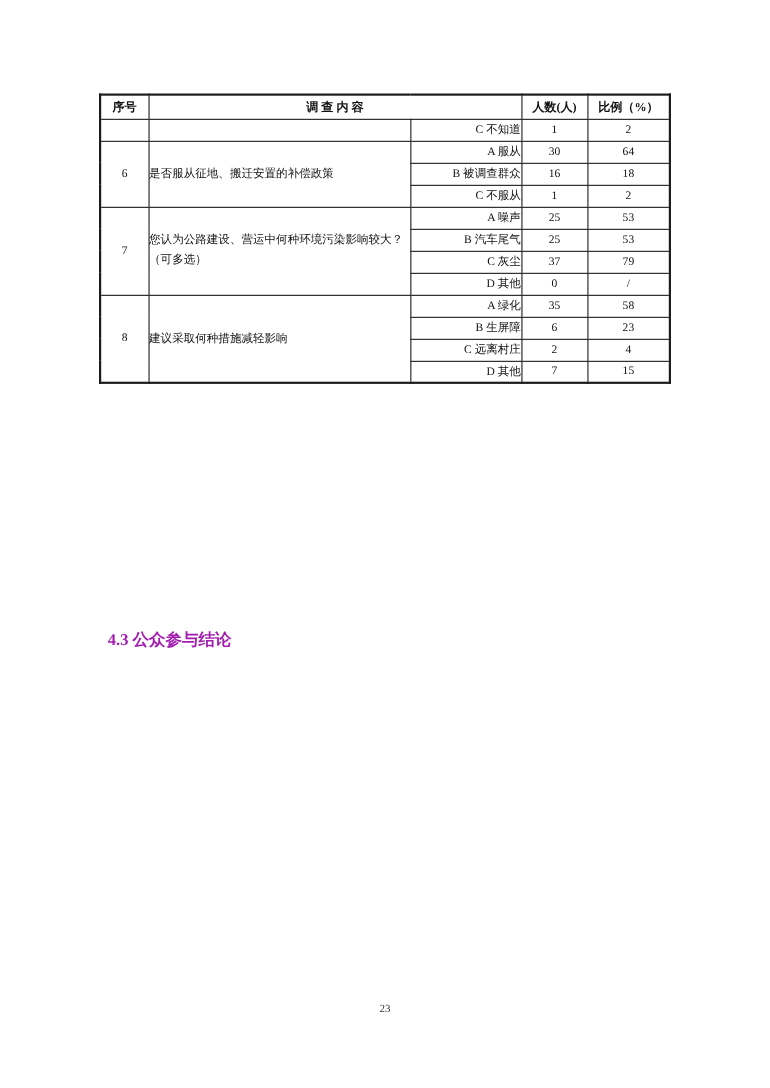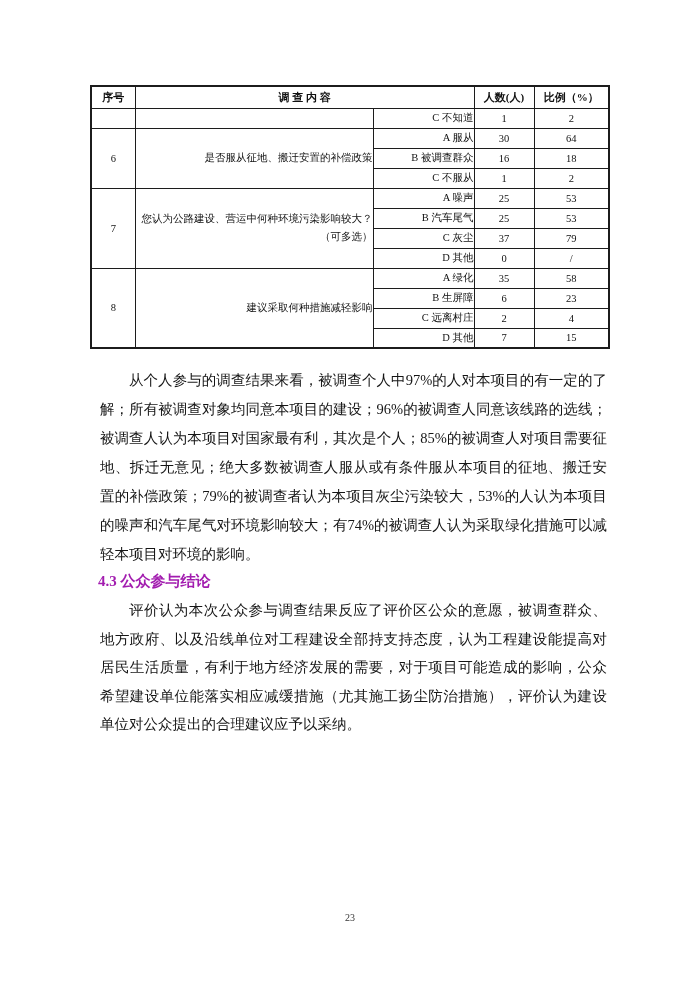--- a/index.html
+++ b/index.html
@@ -37,21 +37,21 @@
     text-align: center;
     padding: 0 2px;
   }
   table.survey td {
     height: 20px;
     font-size: 10.5px;
     padding: 0;
     vertical-align: middle;
   }
   td.seq   { text-align: center; }
-  td.q     { text-align: right; padding-left: 6px; padding-right: 3px; margin-left: 36px; }
+  td.q     { text-align: left; padding-left: 6px; padding-right: 3px; margin-left: 36px; }
   td.opt   { text-align: right; padding-left: 7px; }
   td.num   { text-align: center; }
   .qline   { display: block; white-space: nowrap; line-height: 1.7; }
 
   
   .para {
     position: absolute;
     left: 100px;
     width: 507px;
     font-size: 14.5px;
@@ -171,21 +171,19 @@
         <td class="num">4</td>
       </tr>
       <tr>
         <td class="opt">D 其他</td>
         <td class="num">7</td>
         <td class="num">15</td>
       </tr>
     </tbody>
   </table>
 
-  <p class="para para-1">从个人参与的调查结果来看，被调查个人中97%的人对本项目的有一定的了解；所有被调查对象均同意本项目的建设；96%的被调查人同意该线路的选线；被调查人认为本项目对国家最有利，其次是个人；85%的被调查人对项目需要征地、拆迁无意见；绝大多数被调查人服从或有条件服从本项目的征地、搬迁安置的补偿政策；79%的被调查者认为本项目灰尘污染较大，53%的人认为本项目的噪声和汽车尾气对环境影响较大；有74%的被调查人认为采取绿化措施可以减轻本项目对环境的影响。</p>
 
   <h2 class="section-heading">4.3 公众参与结论</h2>
 
-  <p class="para para-2">评价认为本次公众参与调查结果反应了评价区公众的意愿，被调查群众、地方政府、以及沿线单位对工程建设全部持支持态度，认为工程建设能提高对居民生活质量，有利于地方经济发展的需要，对于项目可能造成的影响，公众希望建设单位能落实相应减缓措施（尤其施工扬尘防治措施），评价认为建设单位对公众提出的合理建议应予以采纳。</p>
 
   <div class="page-number">23</div>
 
 </div>
 
 </body></html>

